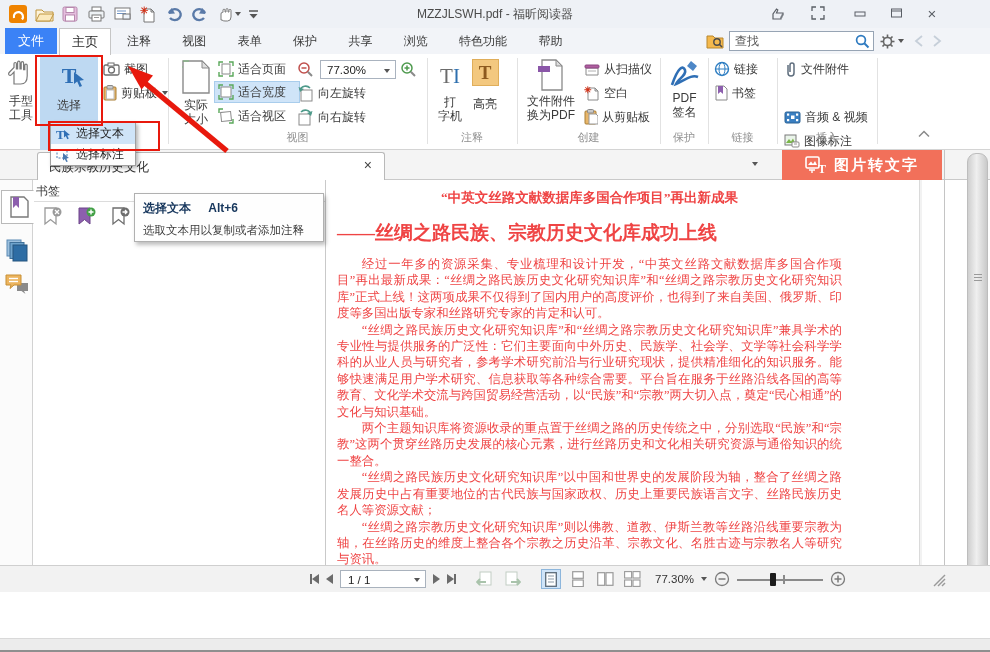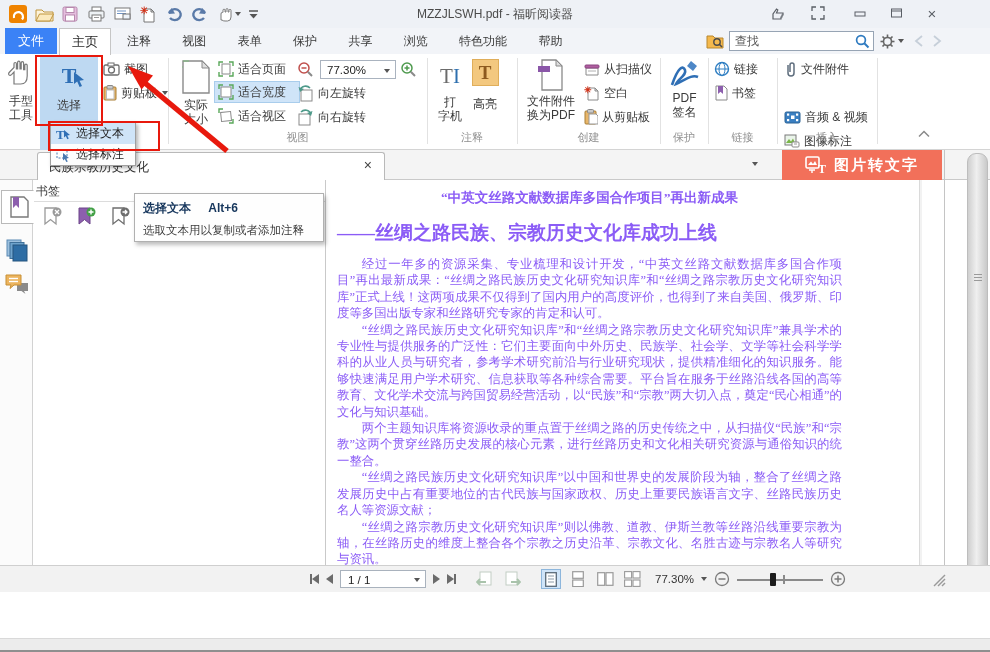--- a/index.html
+++ b/index.html
@@ -53,21 +53,21 @@
   #main{position:absolute;left:0;top:180px;width:990px;height:385px;background:#fff;overflow:hidden;}
   #navstrip{position:absolute;left:0;top:0;width:33px;height:385px;background:#fbfbfb;border-right:1px solid #d2d2d2;box-sizing:border-box;}
   #nav-active{position:absolute;left:1px;top:10px;width:33px;height:34px;background:#fff;border:1px solid #b9b9b9;border-right:1px solid #fff;box-sizing:border-box;display:flex;align-items:center;justify-content:center;z-index:2;}
   .navic{position:absolute;left:5px;width:24px;height:24px;display:flex;align-items:center;justify-content:center;}
   #panel{position:absolute;left:33px;top:0;width:293px;height:385px;background:#fff;border-right:1px solid #c9c9c9;box-sizing:border-box;}
   #panel-head{position:absolute;left:3px;top:3px;font-size:12px;color:#3d3d3d;}
   #panel-sep{position:absolute;left:-30px;top:21px;width:322px;height:1px;background:#dcdcdc;}
   .bkicon{position:absolute;top:27px;width:22px;height:20px;display:flex;}
   #docarea{position:absolute;left:327px;top:0;width:595px;height:385px;background:#fff;overflow:hidden;}
   #docpage{position:absolute;left:0;top:0;width:595px;height:385px;background:#fff;
-           font-family:"Liberation Serif","DejaVu Serif",serif;color:#8b5cf6;}
+           font-family:"Liberation Serif","DejaVu Serif",serif;color:#ef4444;}
   #doc-title1{position:absolute;left:10px;top:9px;width:505px;text-align:center;font-weight:bold;font-size:13.5px;}
   #doc-title2{position:absolute;left:10px;top:40px;width:505px;text-align:left;font-weight:bold;font-size:19px;}
   #doc-body{position:absolute;left:10px;top:76px;width:505px;font-size:12.4px;line-height:16.4px;text-align:justify;}
   #doc-body p{margin:0;text-indent:2em;}
   
   #vscroll{position:absolute;left:592px;top:0;width:18px;height:385px;background:#f2f2f2;border-left:1px solid #dadada;box-sizing:border-box;}
   .grip3{position:absolute;left:3px;width:6px;border-top:1px solid #9a9a9a;}
   
   #rdivider{position:absolute;left:944px;top:150px;width:1px;height:442px;background:#c4c4c4;}
   #rightbar{position:absolute;left:967px;top:153px;width:21px;height:437px;background:linear-gradient(90deg,#cfcfcf,#efefef 45%,#c9c9c9);border:1px solid #bdbdbd;border-radius:9px;box-sizing:border-box;}
@@ -599,21 +599,21 @@
       </span>
     </div>
 
     <div id="docarea">
       <div id="docpage">
         <div id="doc-title1">“中英文丝路文献数据库多国合作项目”再出新成果</div>
         <div id="doc-title2">——丝绸之路民族、宗教历史文化库成功上线</div>
         <div id="doc-body">
           <p>经过一年多的资源采集、专业梳理和设计开发，“中英文丝路文献数据库多国合作项目”再出最新成果：“丝绸之路民族历史文化研究知识库”和“丝绸之路宗教历史文化研究知识库”正式上线！这两项成果不仅得到了国内用户的高度评价，也得到了来自美国、俄罗斯、印度等多国出版专家和丝路研究专家的肯定和认可。</p>
           <p>“丝绸之路民族历史文化研究知识库”和“丝绸之路宗教历史文化研究知识库”兼具学术的专业性与提供服务的广泛性：它们主要面向中外历史、民族学、社会学、文学等社会科学学科的从业人员与研究者，参考学术研究前沿与行业研究现状，提供精准细化的知识服务。能够快速满足用户学术研究、信息获取等各种综合需要。平台旨在服务于丝路沿线各国的高等教育、文化学术交流与跨国贸易经营活动，以“民族”和“宗教”两大切入点，奠定“民心相通”的文化与知识基础。</p>
-          <p>两个主题知识库将资源收录的重点置于丝绸之路的历史传统之中，从扫描仪“民族”和“宗教”这两个贯穿丝路历史发展的核心元素，进行丝路历史和文化相关研究资源与通俗知识的统一整合。</p>
+          <p>两个主题知识库将资源收录的重点置于丝绸之路的历史传统之中，分别选取“民族”和“宗教”这两个贯穿丝路历史发展的核心元素，进行丝路历史和文化相关研究资源与通俗知识的统一整合。</p>
           <p>“丝绸之路民族历史文化研究知识库”以中国和世界史的发展阶段为轴，整合了丝绸之路发展历史中占有重要地位的古代民族与国家政权、历史上重要民族语言文字、丝路民族历史名人等资源文献；</p>
           <p>“丝绸之路宗教历史文化研究知识库”则以佛教、道教、伊斯兰教等丝路沿线重要宗教为轴，在丝路历史的维度上整合各个宗教之历史沿革、宗教文化、名胜古迹与宗教名人等研究与资讯。</p>
         </div>
       </div>
       <div id="vscroll">
         
         
         
         
       </div>

